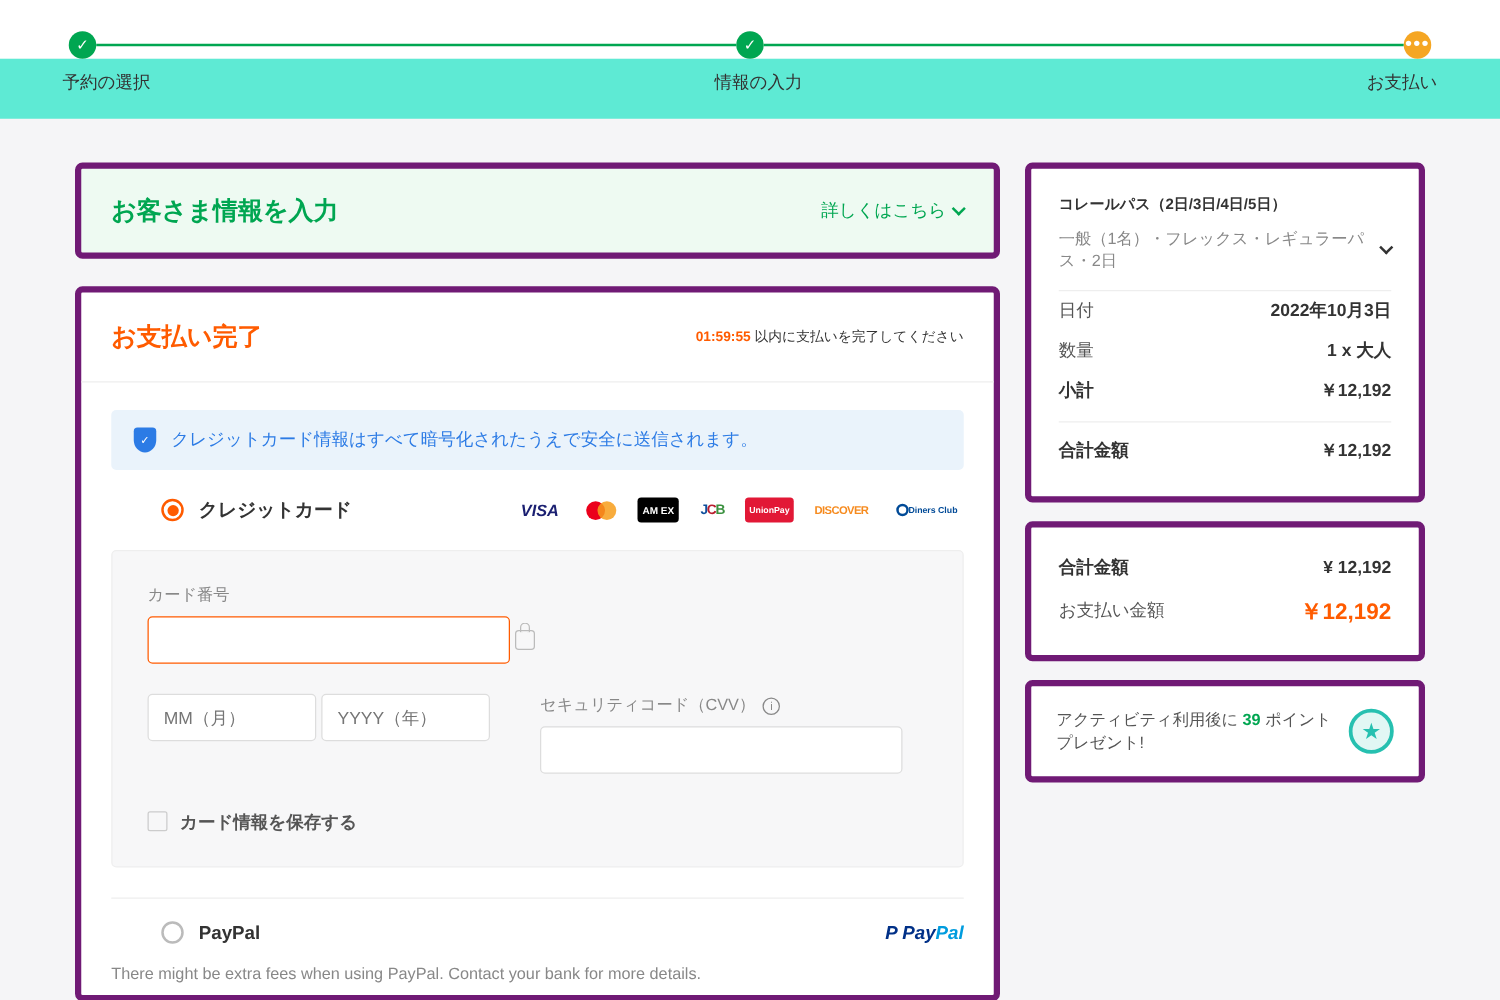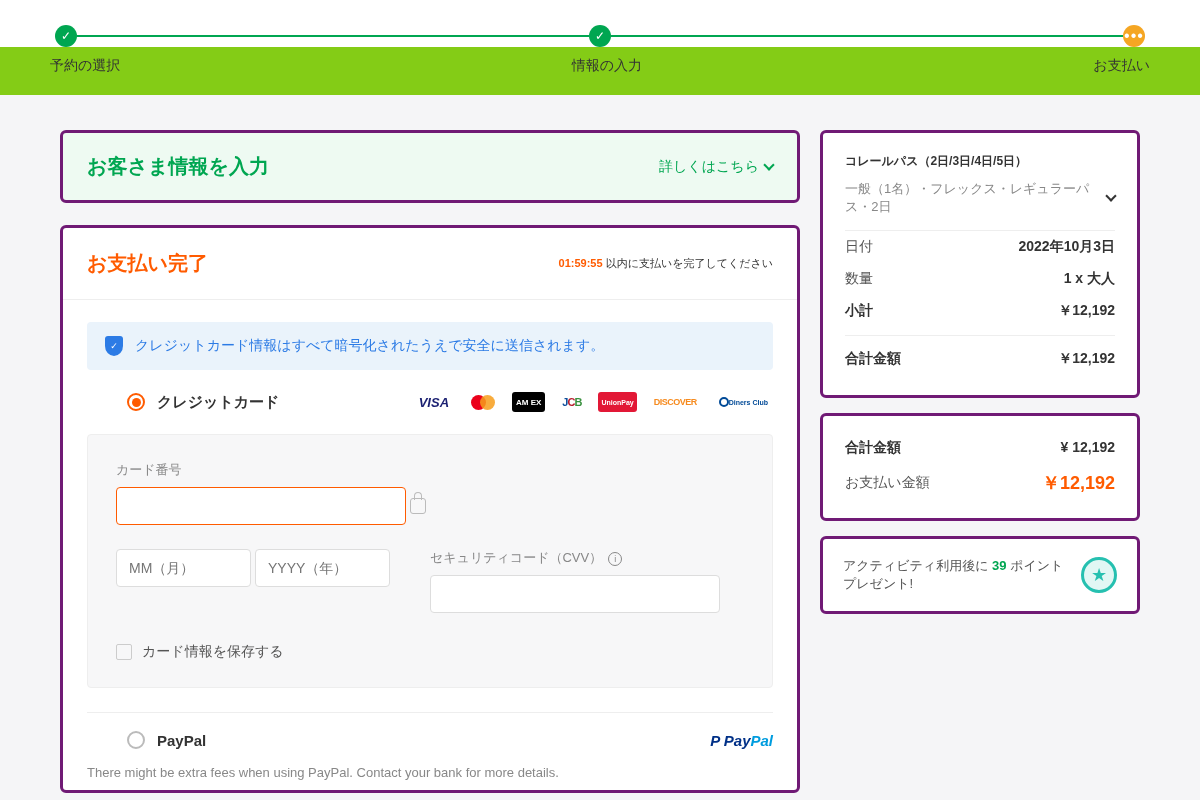--- a/index.html
+++ b/index.html
@@ -2,25 +2,25 @@
 <html><head>
 <meta charset="utf-8">
 <style>
 * { box-sizing: border-box; margin: 0; padding: 0; }
 body { font-family: -apple-system, "Hiragino Sans", sans-serif; background: #f5f5f7; color: #333; width: 1200px; height: 800px; overflow: hidden; }
 .progress-bar { display: flex; align-items: center; padding: 25px 55px 0; background: #fff; }
 .step-dot { width: 22px; height: 22px; border-radius: 50%; display: flex; align-items: center; justify-content: center; flex-shrink: 0; }
 .step-dot.done { background: #00a651; color: #fff; font-size: 12px; }
 .step-dot.active { background: #f5a623; color: #fff; }
 .step-line { flex: 1; height: 2px; background: #00a651; }
-.step-labels { display: flex; justify-content: space-between; padding: 10px 50px 20px; background: #84cc16; font-size: 14px; color: #333; }
+.step-labels { display: flex; justify-content: space-between; padding: 10px 50px 20px; background: #5eead4; font-size: 14px; color: #333; }
 .content { display: flex; gap: 20px; padding: 35px 60px; }
 .main-col { flex: 1; }
 .side-col { width: 320px; display: flex; flex-direction: column; gap: 15px; }
-.card { background: #fff; border-radius: 6px; border: 3px solid #701a75; }
+.card { background: #fff; border-radius: 6px; border: 5px solid #701a75; }
 .info-header { display: flex; justify-content: space-between; align-items: center; padding: 20px 24px; background: #eefaf2; border-radius: 6px; }
 .info-title { color: #00a651; font-size: 20px; font-weight: 600; }
 .info-link { color: #00a651; font-size: 14px; display: flex; align-items: center; gap: 6px; cursor: pointer; }
 .pay-card { margin-top: 22px; }
 .pay-head { display: flex; justify-content: space-between; align-items: center; padding: 22px 24px; border-bottom: 1px solid #eee; }
 .pay-title { color: #ff5b00; font-size: 20px; font-weight: 600; }
 .timer-text { font-size: 11px; color: #333; }
 .timer-val { color: #ff5b00; font-weight: 700; }
 .security-banner { margin: 22px 24px 0; padding: 14px 18px; background: #eaf3fb; border-radius: 4px; display: flex; align-items: center; gap: 12px; font-size: 14px; color: #2c7be5; }
 .shield { width: 18px; height: 20px; background: #2c7be5; border-radius: 3px 3px 50% 50%; display: flex; align-items: center; justify-content: center; color: #fff; font-size: 9px; }
@@ -45,21 +45,21 @@
 .fl { font-size: 13px; color: #888; margin-bottom: 8px; display: block; }
 .frow { display: flex; align-items: center; gap: 4px; }
 .inp { height: 38px; border: 1px solid #ddd; border-radius: 4px; padding: 0 12px; font-size: 14px; background: #fff; }
 .inp.focus { border-color: #ff5b00; }
 .inp.w290 { width: 290px; }
 .lock-ic { width: 16px; height: 16px; border: 1.5px solid #bbb; border-radius: 3px; position: relative; }
 .lock-ic::before { content: ""; position: absolute; top: -7px; left: 3px; width: 6px; height: 7px; border: 1.5px solid #bbb; border-bottom: none; border-radius: 5px 5px 0 0; }
 .frow2 { display: flex; gap: 40px; margin-top: 24px; }
 .fcol { display: flex; flex-direction: column; }
 .info-ic { display: inline-flex; width: 14px; height: 14px; border: 1px solid #888; border-radius: 50%; align-items: center; justify-content: center; font-size: 9px; color: #888; margin-left: 6px; }
-.chk-row { display: flex; align-items: center; gap: 10px; margin-top: 30px; }
+.chk-row { display: flex; gap: 10px; margin-top: 30px; font-weight: bold; }
 .chk { width: 16px; height: 16px; border: 1.5px solid #ccc; border-radius: 2px; cursor: pointer; }
 .chk-lbl { font-size: 14px; color: #555; }
 .divider { height: 1px; background: #eee; margin: 0 24px; }
 .pp-row { padding: 18px 24px 10px; }
 .pp-logo { font-weight: bold; font-style: italic; font-size: 15px; }
 .pp-note { font-size: 13px; color: #888; margin-top: 16px; }
 .sum-card { padding: 20px 22px; }
 .sum-title { font-size: 12px; font-weight: 600; margin-bottom: 10px; }
 .sum-sub { font-size: 13px; color: #888; display: flex; justify-content: space-between; align-items: center; padding-bottom: 14px; border-bottom: 1px solid #eee; }
 .sum-row { display: flex; justify-content: space-between; font-size: 14px; padding: 7px 0; color: #555; }

